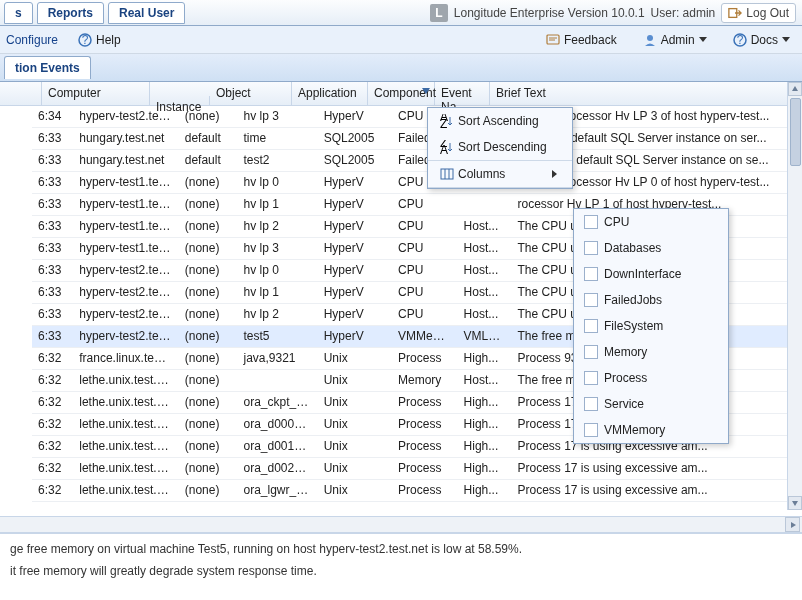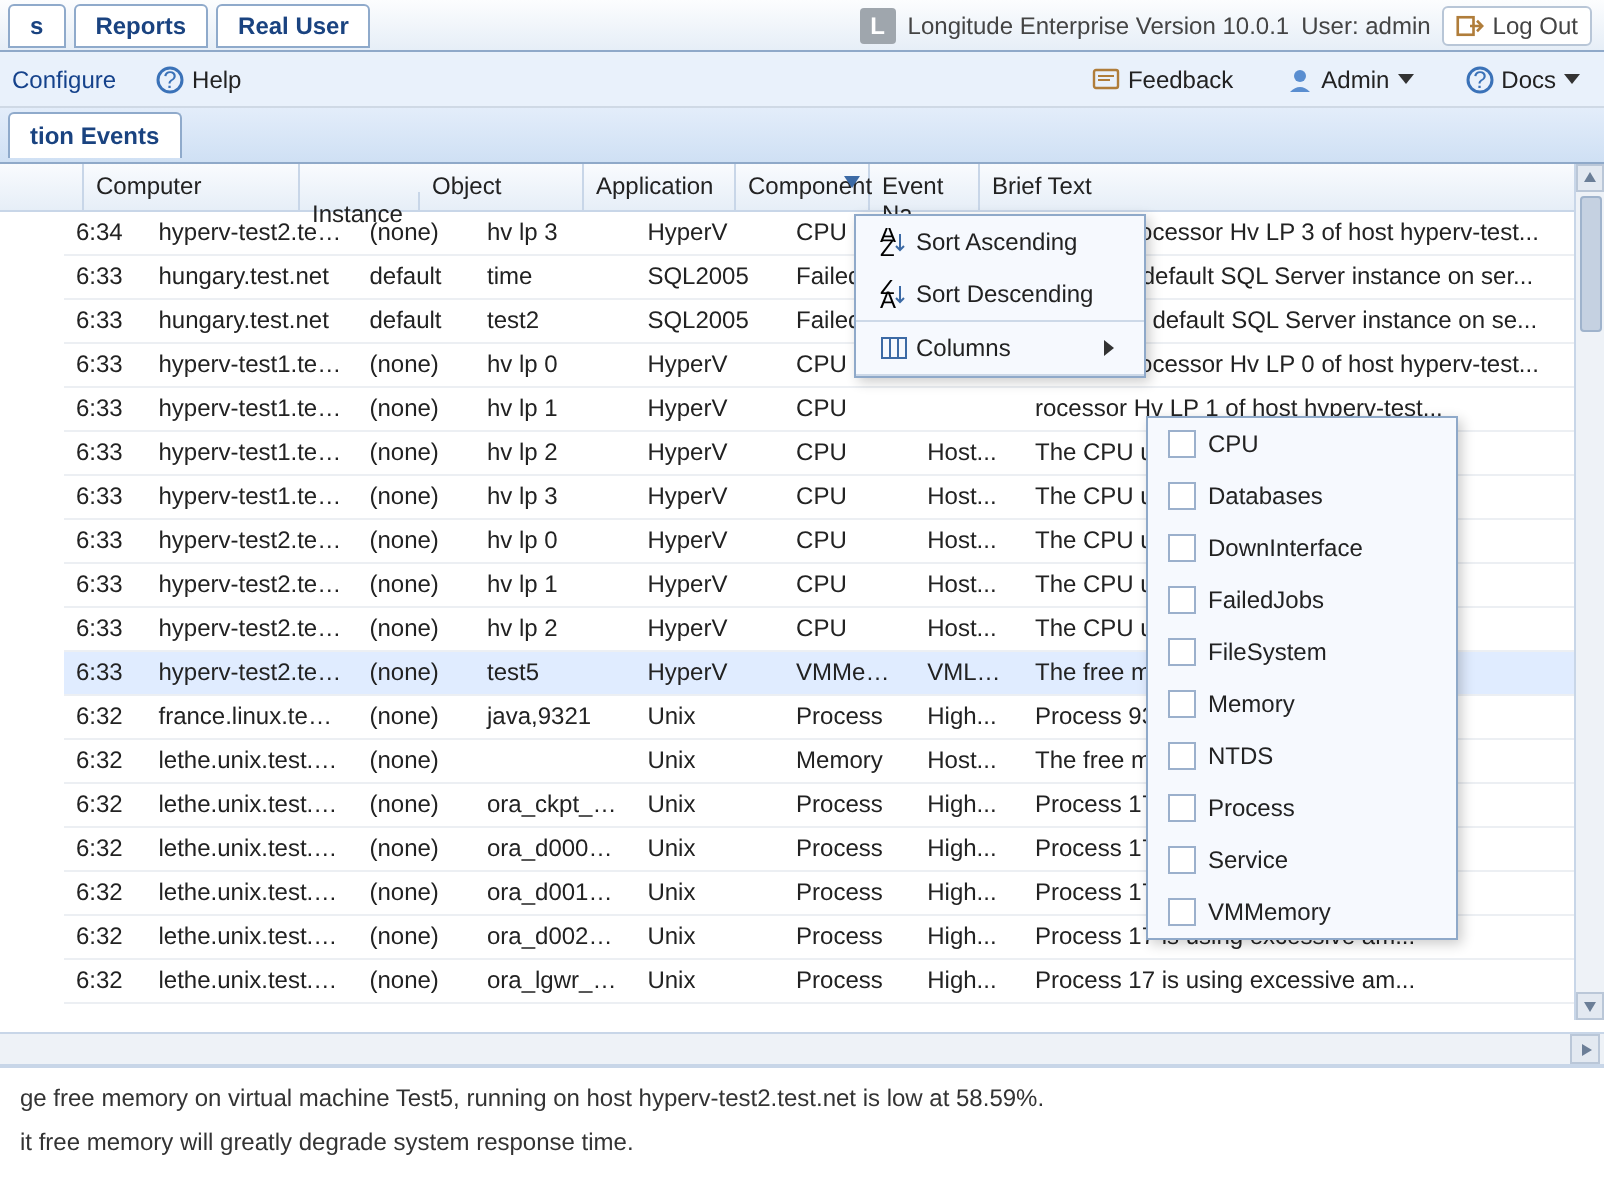--- a/index.html
+++ b/index.html
@@ -407,26 +407,20 @@
     <div class="mitem">
       <span class="micon">
         <span class="chk"></span>
       </span>
       <span class="mtext">Memory</span>
     </div>
     <div class="mitem">
       <span class="micon">
         <span class="chk"></span>
       </span>
-      <span class="mtext">NTDS</span>
-    </div>
-    <div class="mitem">
-      <span class="micon">
-        <span class="chk"></span>
-      </span>
       <span class="mtext">Process</span>
     </div>
     <div class="mitem">
       <span class="micon">
         <span class="chk"></span>
       </span>
       <span class="mtext">Service</span>
     </div>
     <div class="mitem">
       <span class="micon">

